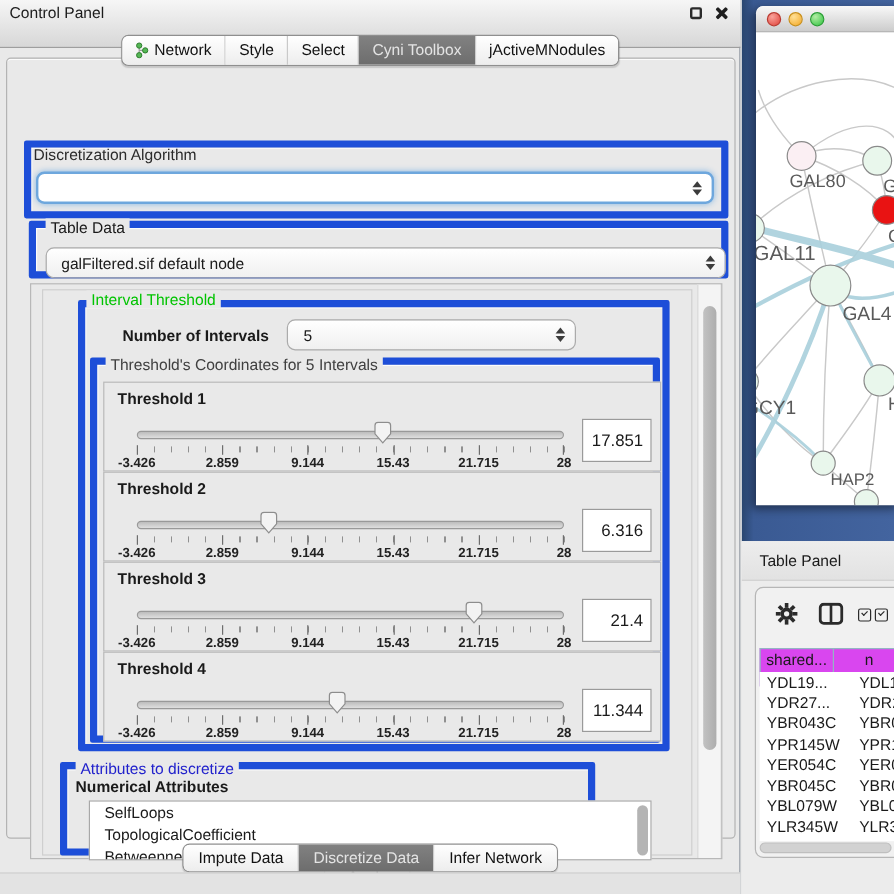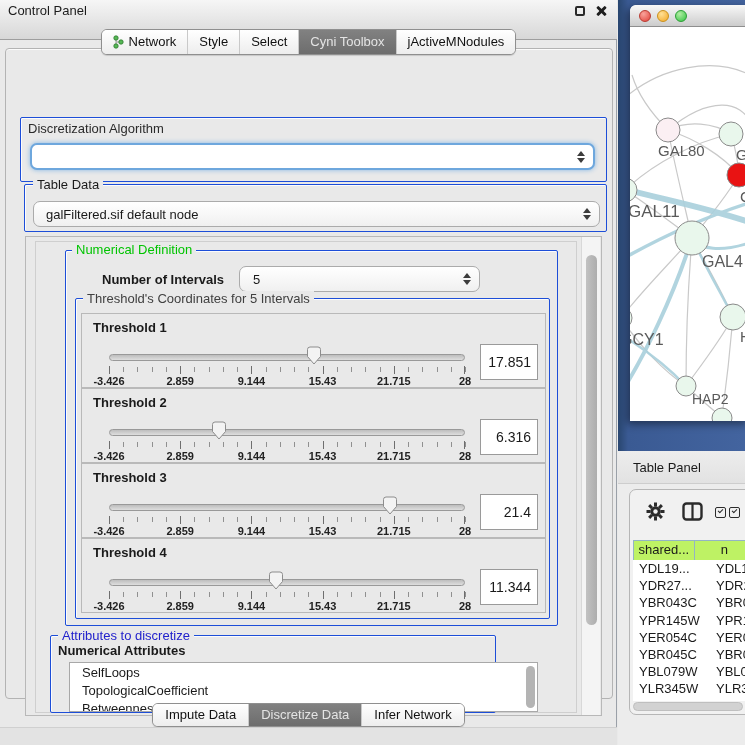--- a/index.html
+++ b/index.html
@@ -27,21 +27,21 @@
   .tab { padding:4px 11px 5px; background:linear-gradient(#ffffff,#ededed); color:#111;
     border-right:1px solid #c9c9c9; display:flex; align-items:center; gap:5px; white-space:nowrap; cursor:default; }
   .tab:last-child { border-right:none; }
   .tab.sel { background:linear-gradient(#818181,#6d6d6d); color:#e4e4e4; }
   .tabgroup.small .tab { padding:3px 12px 4px; }
 
   
   #cp-content { left:5px; top:48px; width:608px; height:651px; border:1px solid #b3b3b3; border-radius:4px;
     background:#e9e9e9; box-shadow:inset 0 1px 0 #fbfbfb; }
 
-  .etched { border:1px solid #1d4ed8; box-shadow:inset 1px 1px 0 rgba(255,255,255,.85); border-radius:2px; }
+  .etched { border:6px solid #1d4ed8; box-shadow:inset 1px 1px 0 rgba(255,255,255,.85); border-radius:2px; }
   .grouplabel { position:absolute; top:-8px; background:#e9e9e9; padding:0 4px; line-height:15px; }
 
   
   #algo-group { left:14px; top:68px; width:587px; height:65px; }
   #algo-label { left:22px; top:72px; color:#2b2b2b; background:none; }
   #algo-combo { left:24px; top:94px; width:565px; height:27px; background:#fff;
     border:2px solid #6ea7dd; border-radius:7px; box-shadow:0 0 5px #84b6e4; }
   .combo-arrows { position:absolute; right:7px; top:50%; transform:translateY(-50%); width:9px; height:14px; }
   .combo-arrows i { position:absolute; left:0; width:0; height:0; border-left:4.5px solid transparent; border-right:4.5px solid transparent; }
   .combo-arrows i:first-child { top:1px; border-bottom:5px solid #3c3c3c; }
@@ -117,21 +117,21 @@
   #table-panel { left:0; top:451px; width:127px; height:294px; background:#ececec; }
   #tp-titlebar { left:0; top:0; width:127px; height:33px; background:linear-gradient(#ededed,#e2e2e2); border-bottom:1px solid #cdcdcd; }
   #tp-title { left:15px; top:9px; position:absolute; }
   #tp-body { left:11px; top:38px; width:118px; height:226px; background:#f1f1f1; border:1px solid #b6b6b6; border-radius:7px 0 0 7px; }
   .tp-icon { position:absolute; top:12px; }
   #tp-check1 { left:85px; top:17px; } #tp-check2 { left:99px; top:17px; }
   .checkbox { position:absolute; width:11px; height:11px; border:1.6px solid #2b2b2b; border-radius:2px; }
   .checkbox i { position:absolute; left:2px; top:1px; width:5px; height:3px; border-left:1.6px solid #2b2b2b; border-bottom:1.6px solid #2b2b2b; transform:rotate(-45deg); }
 
   #tp-header { left:3px; top:50px; width:115px; height:20px; position:absolute; display:flex; }
-  .hcell { background:#bef264; border:1px solid #94b4c4; height:32px; line-height:18px; overflow:hidden; white-space:nowrap; }
+  .hcell { background:#d946ef; border:1px solid #94b4c4; height:32px; line-height:18px; overflow:hidden; white-space:nowrap; }
   #hcell-1 { width:77px; text-align:center; }
   #hcell-2 { width:60px; border-left:none; padding-left:26px; }
   #tp-rows { left:3px; top:70px; width:115px; height:141px; position:absolute; background:#fff; overflow:hidden; }
   .trow { display:flex; height:17.2px; line-height:17px; white-space:nowrap; }
   .trow .c1 { width:77px; padding-left:6px; overflow:hidden; }
   .trow .c2 { width:38px; padding-left:6px; overflow:hidden; }
   #tp-hscroll { left:3px; top:212px; width:113px; height:9px; position:absolute; }
   #tp-hscroll .hthumb { width:110px; height:9px; border-radius:5px; background:#d2d2d2; border:1px solid #bfbfbf; }
 </style>
 </head>
@@ -195,21 +195,21 @@
             <i></i>
           </span>
       </div>
     </div>
 
     <div id="scrollpane" class="abs">
       <div id="inner-panel" class="abs">
 
         <div id="interval-group">
           <div id="interval-border" class="etched"></div>
-          <span id="interval-title" class="grouplabel">Numerical Definition</span>
+          <span id="interval-title" class="grouplabel">Interval Threshold</span>
           <div id="noi-label">Number of Intervals</div>
           <div id="noi-combo">
             <span class="val">5</span>
             <span class="combo-arrows">
                 <i></i>
                 <i></i>
               </span>
           </div>
 
           <div id="thr-group" class="etched">

